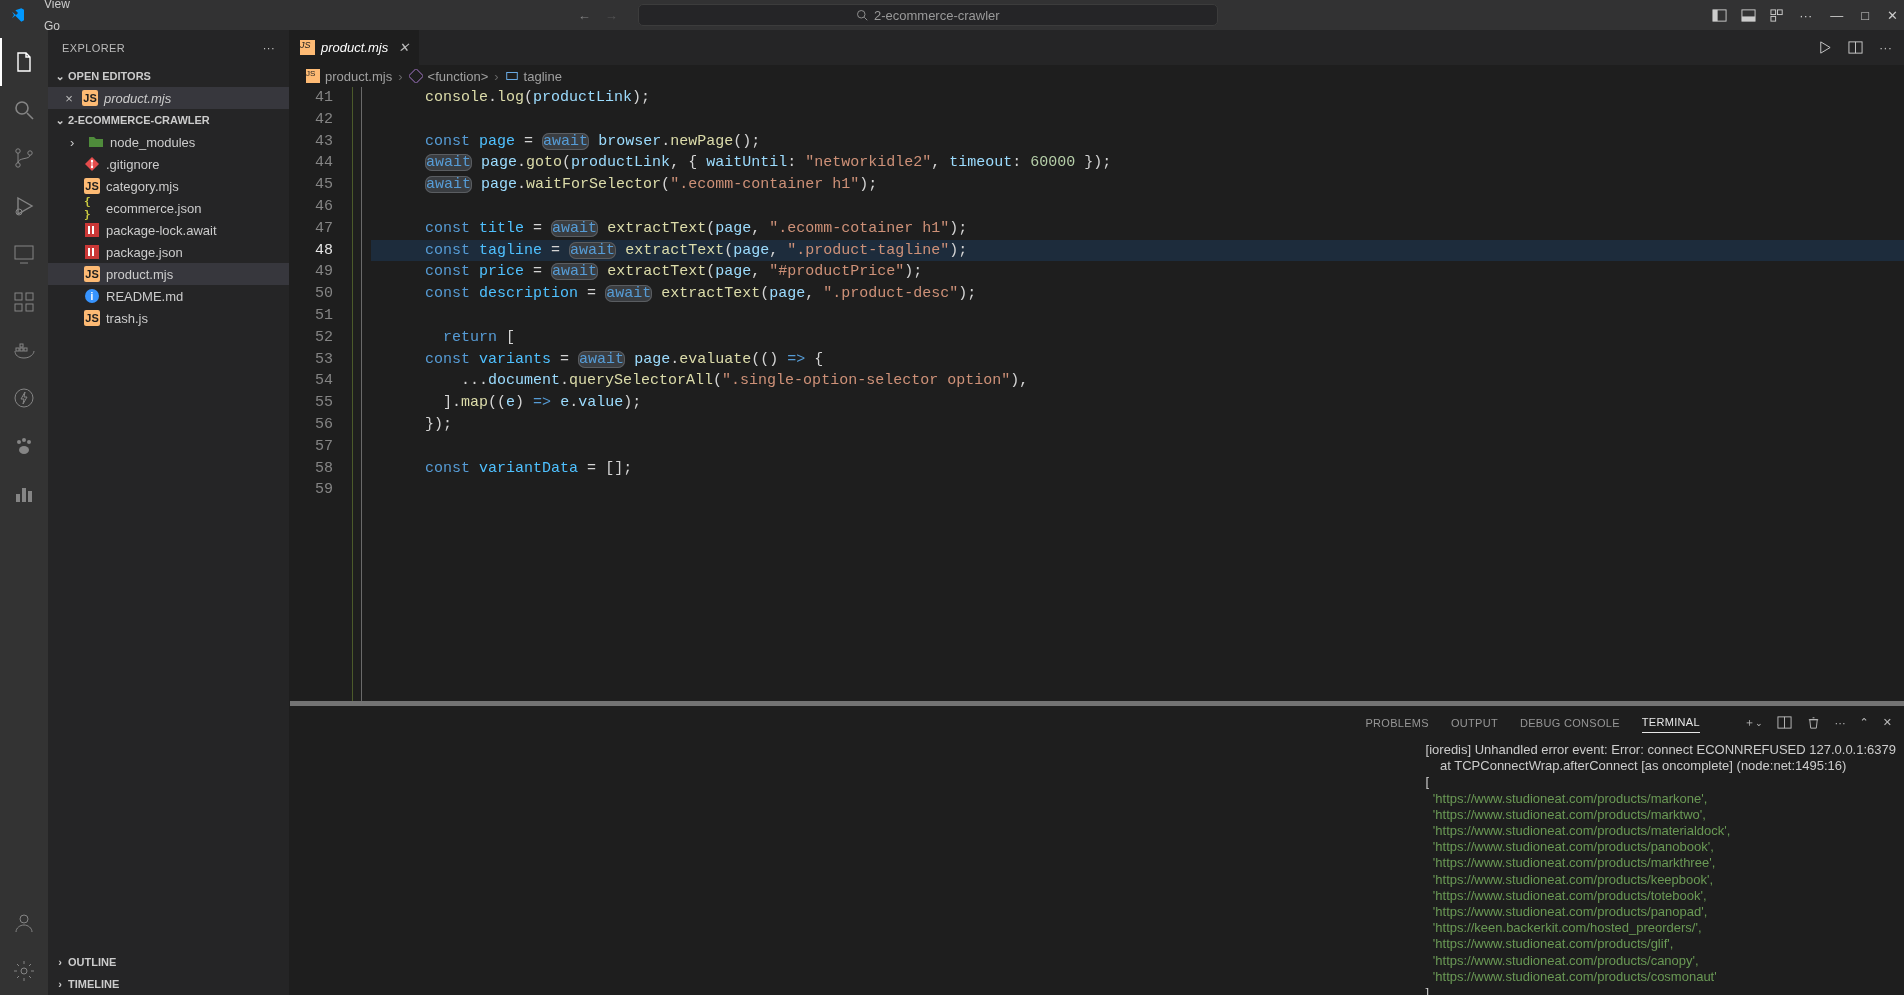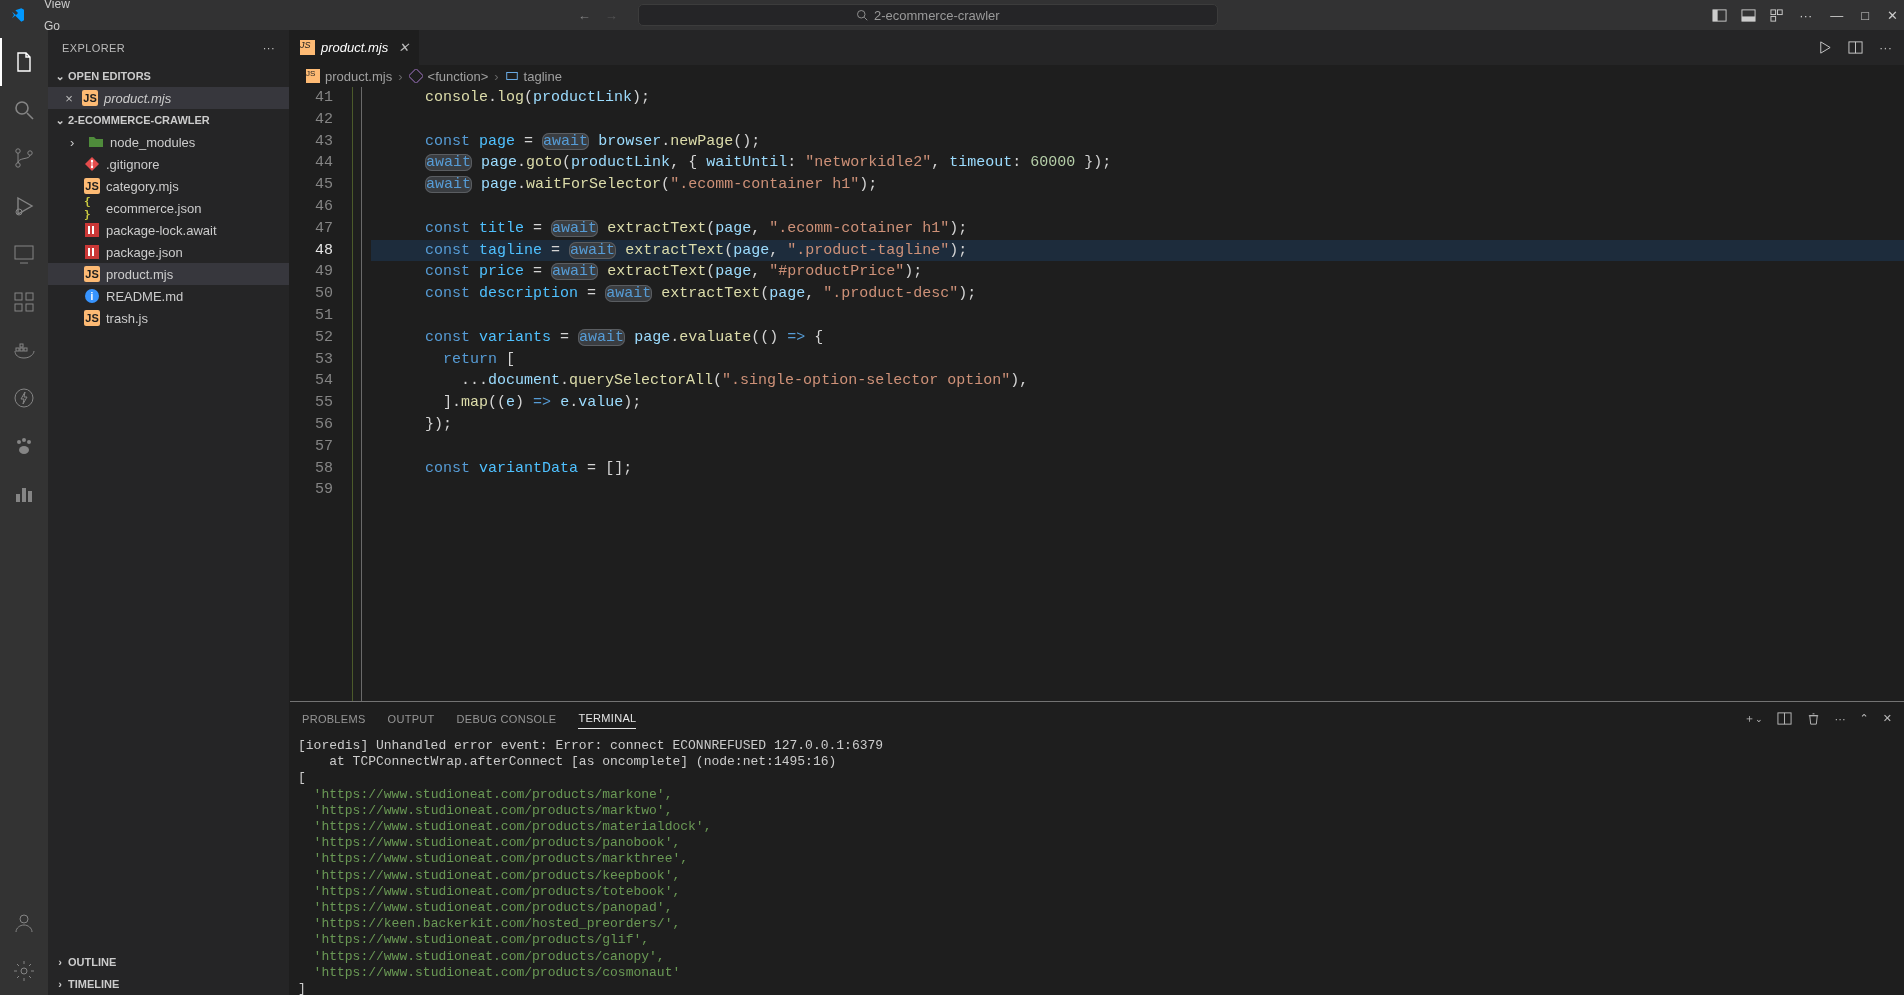--- a/index.html
+++ b/index.html
@@ -95,28 +95,28 @@
 .tok-kw { color: #569cd6; }
 .tok-var { color: #9cdcfe; }
 .tok-fn { color: #dcdcaa; }
 .tok-str { color: #ce9178; }
 .tok-const { color: #4fc1ff; }
 .tok-num { color: #b5cea8; }
 .tok-op { color: #d4d4d4; }
 .tok-pn { color: #d4d4d4; }
 .tok-await-hl { background: #3a3d41; padding: 0 1px; border-radius: 7px; box-shadow: inset 0 0 0 1px #5a5d61; }
 .panel {
-  height: 294px; background: #1e1e1e; border-top: 1px solid #737373; display: flex; flex-direction: column;
+  height: 294px; background: #1e1e1e; border-top: 5px solid #737373; display: flex; flex-direction: column; align-items: flex-end;
 }
 .panel-tabs { height: 33px; display: flex; align-items: center; padding: 0 12px; gap: 22px; font-size: 11px; color: #969696; }
 .panel-tabs .ptab { padding: 4px 0; cursor: pointer; letter-spacing: .3px; }
 .panel-tabs .ptab.active { color: #e7e7e7; border-bottom: 1px solid #e7e7e7; }
 .panel-tabs .spacer { flex: 1; }
 .panel-tabs .pactions { display: flex; gap: 14px; color: #bbb; align-items: center; }
-.panel-body { flex: 1; overflow: auto; font-family: Liberation Mono, monospace; font-size: 13px; line-height: 16.2px; padding: 3px 8px; white-space: pre; color: #cccccc; }
+.panel-body { flex: 1; overflow: auto; font-family: Liberation Sans, sans-serif; font-size: 13px; line-height: 16.2px; padding: 3px 8px; white-space: pre; color: #cccccc; }
 .term-url { color: #6a9955; }
 svg { display: block; }
 </style>
 </head>
 <body>
 
 <div class="titlebar">
   <svg class="logo" viewBox="0 0 24 24">
       <path fill="#0098ff" d="M17 2l4 2v16l-4 2-9-9 4-4-4-4 9-3z M3 7l3 5-3 5 6-5-6-5z"></path>
     </svg>
@@ -411,22 +411,22 @@
           <div class="code-line">&nbsp;</div>
           <div class="code-line">      <span class="tok-kw">const</span> <span class="tok-const">page</span> <span class="tok-op">=</span> <span class="tok-kw tok-await-hl">await</span> <span class="tok-var">browser</span><span class="tok-pn">.</span><span class="tok-fn">newPage</span><span class="tok-pn">();</span></div>
           <div class="code-line">      <span class="tok-kw tok-await-hl">await</span> <span class="tok-var">page</span><span class="tok-pn">.</span><span class="tok-fn">goto</span><span class="tok-pn">(</span><span class="tok-var">productLink</span><span class="tok-pn">, { </span><span class="tok-var">waitUntil</span><span class="tok-pn">: </span><span class="tok-str">"networkidle2"</span><span class="tok-pn">, </span><span class="tok-var">timeout</span><span class="tok-pn">: </span><span class="tok-num">60000</span><span class="tok-pn"> });</span></div>
           <div class="code-line">      <span class="tok-kw tok-await-hl">await</span> <span class="tok-var">page</span><span class="tok-pn">.</span><span class="tok-fn">waitForSelector</span><span class="tok-pn">(</span><span class="tok-str">".ecomm-container h1"</span><span class="tok-pn">);</span></div>
           <div class="code-line">&nbsp;</div>
           <div class="code-line">      <span class="tok-kw">const</span> <span class="tok-const">title</span> <span class="tok-op">=</span> <span class="tok-kw tok-await-hl">await</span> <span class="tok-fn">extractText</span><span class="tok-pn">(</span><span class="tok-var">page</span><span class="tok-pn">, </span><span class="tok-str">".ecomm-cotainer h1"</span><span class="tok-pn">);</span></div>
           <div class="code-line active-line">      <span class="tok-kw">const</span> <span class="tok-const">tagline</span> <span class="tok-op">=</span> <span class="tok-kw tok-await-hl">await</span> <span class="tok-fn">extractText</span><span class="tok-pn">(</span><span class="tok-var">page</span><span class="tok-pn">, </span><span class="tok-str">".product-tagline"</span><span class="tok-pn">);</span></div>
           <div class="code-line">      <span class="tok-kw">const</span> <span class="tok-const">price</span> <span class="tok-op">=</span> <span class="tok-kw tok-await-hl">await</span> <span class="tok-fn">extractText</span><span class="tok-pn">(</span><span class="tok-var">page</span><span class="tok-pn">, </span><span class="tok-str">"#productPrice"</span><span class="tok-pn">);</span></div>
           <div class="code-line">      <span class="tok-kw">const</span> <span class="tok-const">description</span> <span class="tok-op">=</span> <span class="tok-kw tok-await-hl">await</span> <span class="tok-fn">extractText</span><span class="tok-pn">(</span><span class="tok-var">page</span><span class="tok-pn">, </span><span class="tok-str">".product-desc"</span><span class="tok-pn">);</span></div>
           <div class="code-line">&nbsp;</div>
+          <div class="code-line">        <span class="tok-kw">return</span><span class="tok-pn"> [</span></div>
           <div class="code-line">      <span class="tok-kw">const</span> <span class="tok-const">variants</span> <span class="tok-op">=</span> <span class="tok-kw tok-await-hl">await</span> <span class="tok-var">page</span><span class="tok-pn">.</span><span class="tok-fn">evaluate</span><span class="tok-pn">(() </span><span class="tok-kw">=&gt;</span><span class="tok-pn"> {</span></div>
-          <div class="code-line">        <span class="tok-kw">return</span><span class="tok-pn"> [</span></div>
           <div class="code-line">          <span class="tok-pn">...</span><span class="tok-var">document</span><span class="tok-pn">.</span><span class="tok-fn">querySelectorAll</span><span class="tok-pn">(</span><span class="tok-str">".single-option-selector option"</span><span class="tok-pn">),</span></div>
           <div class="code-line">        <span class="tok-pn">].</span><span class="tok-fn">map</span><span class="tok-pn">((</span><span class="tok-var">e</span><span class="tok-pn">) </span><span class="tok-kw">=&gt;</span> <span class="tok-var">e</span><span class="tok-pn">.</span><span class="tok-var">value</span><span class="tok-pn">);</span></div>
           <div class="code-line">      <span class="tok-pn">});</span></div>
           <div class="code-line">&nbsp;</div>
           <div class="code-line">      <span class="tok-kw">const</span> <span class="tok-const">variantData</span> <span class="tok-op">=</span> <span class="tok-pn">[];</span></div>
           <div class="code-line">&nbsp;</div>
         </div>
     </div>
 
     <div class="panel">

